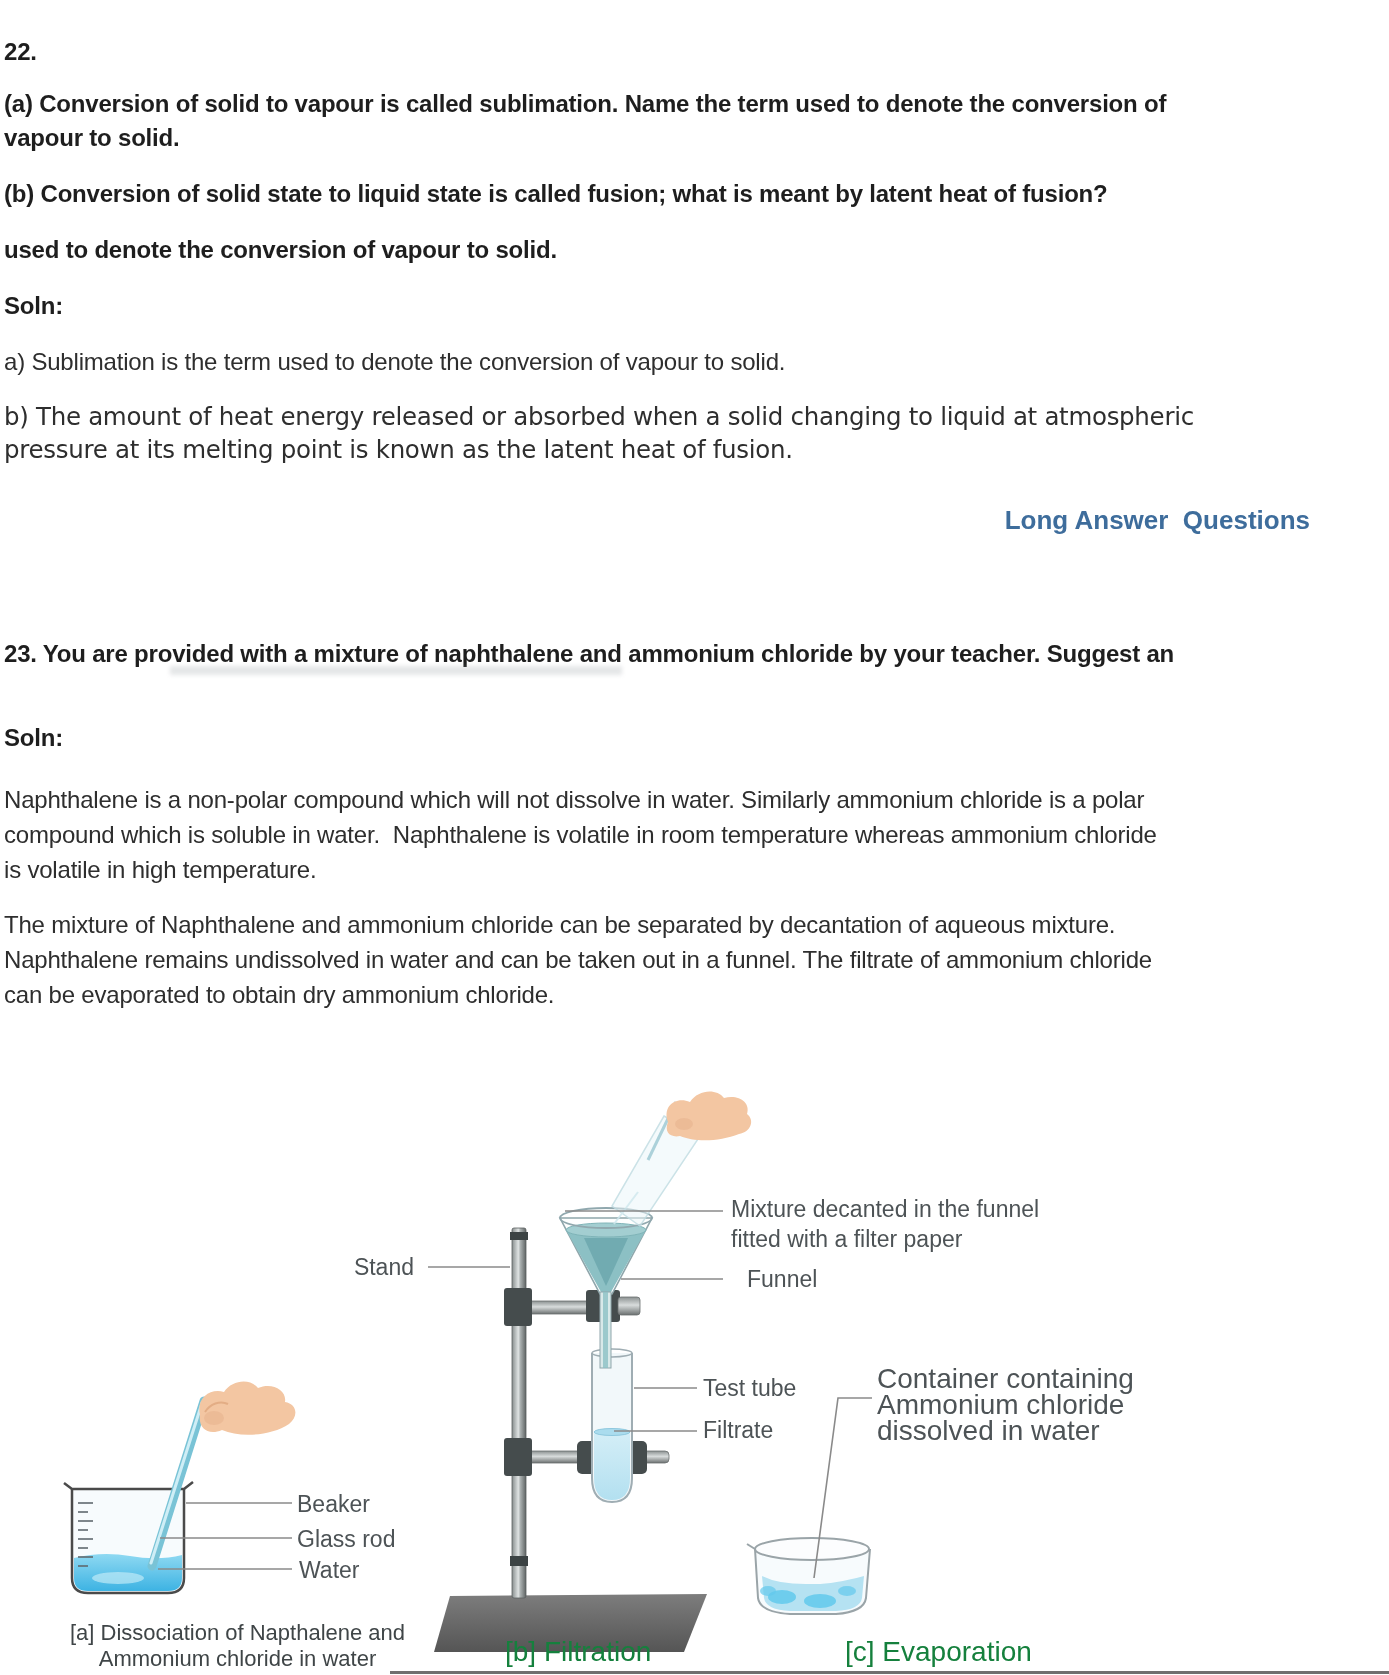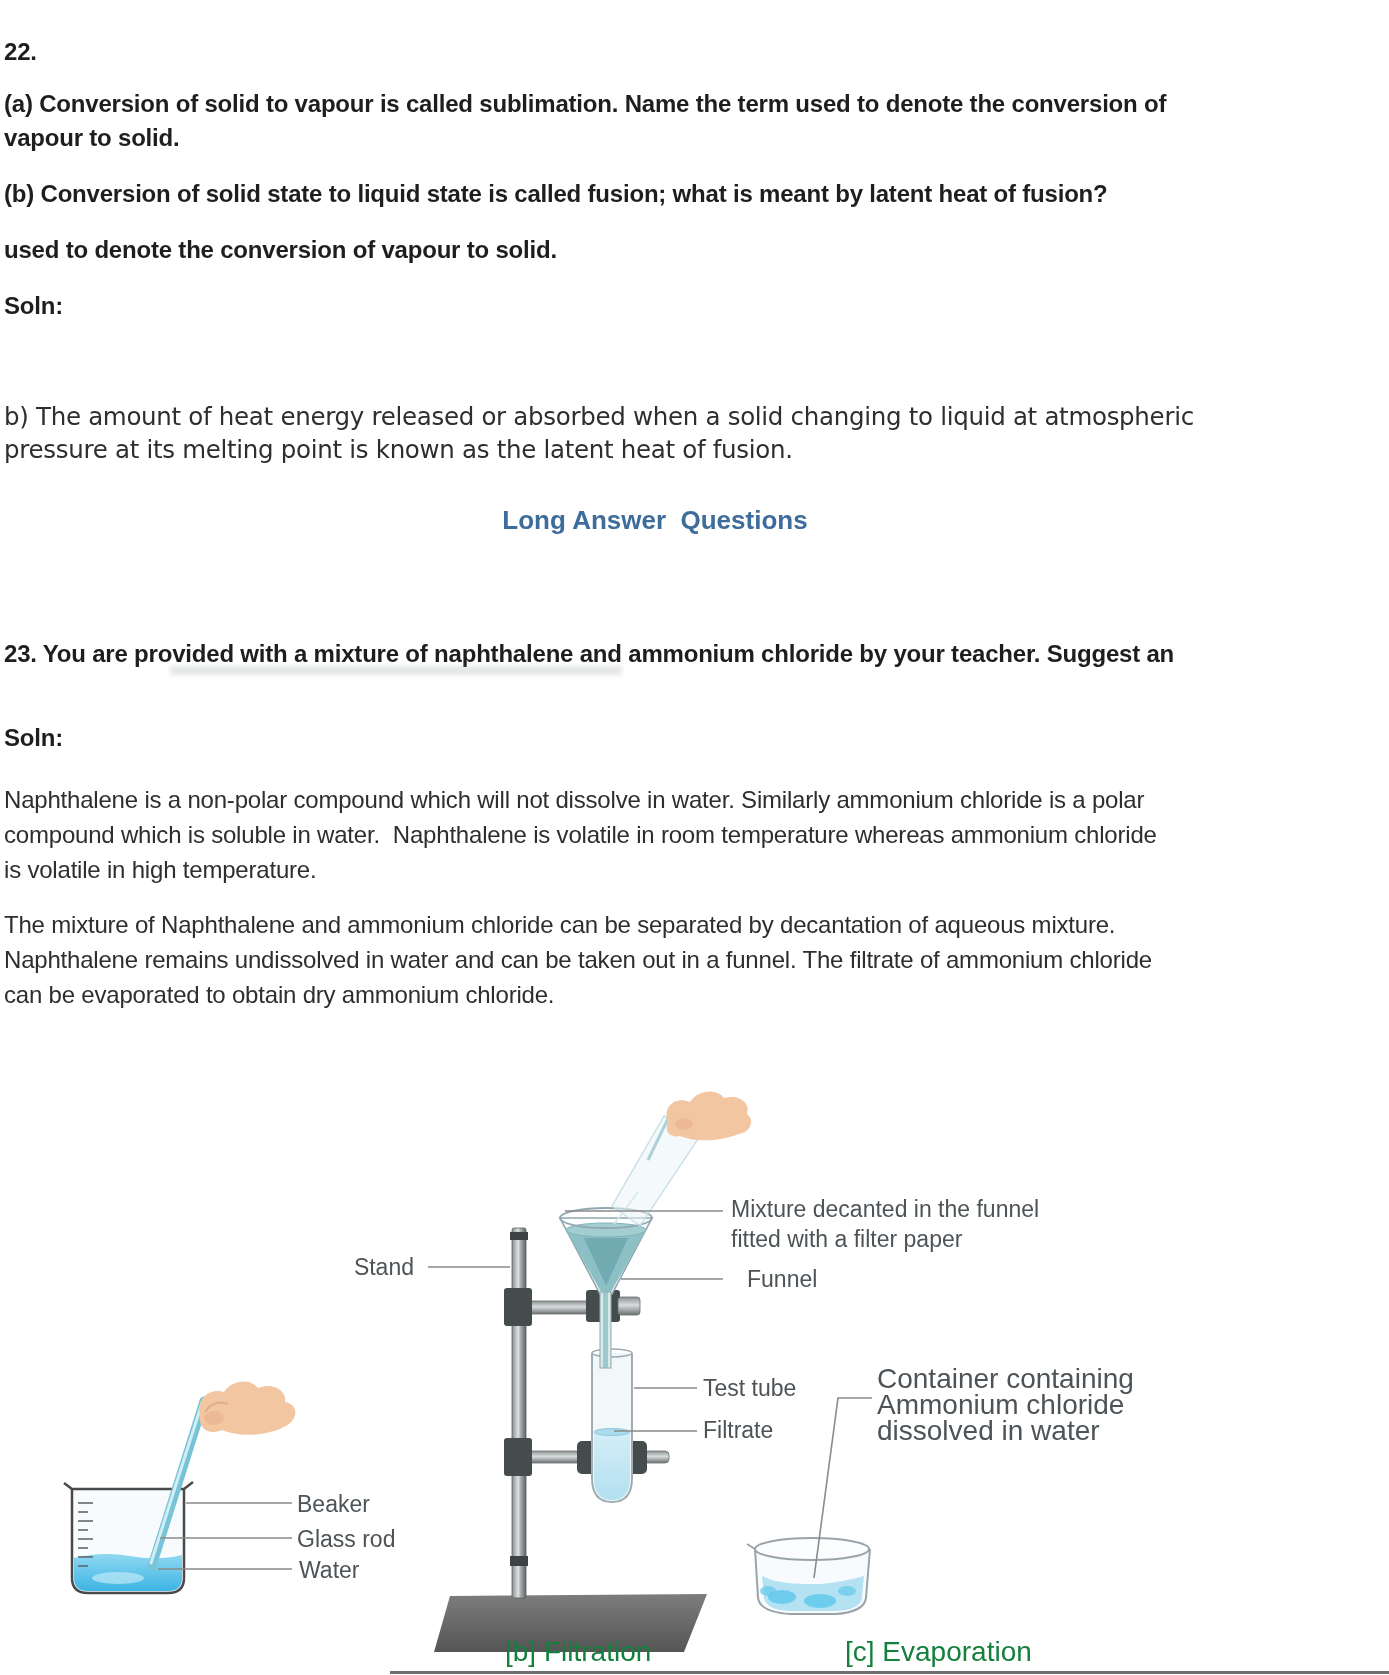--- a/index.html
+++ b/index.html
@@ -9,21 +9,21 @@
   }
   .line {
     position:absolute; left:4px; white-space:pre;
     font-family:"Liberation Sans", sans-serif;
     font-size:24px; color:#262626; letter-spacing:-0.2px;margin-top:38px;
   }
   .bold { font-weight:bold; color:#1e1e1e; }
   .ans  { color:#2e2e2e; }
   .dejavu { font-family:"DejaVu Sans", sans-serif; font-size:24.5px; letter-spacing:-0.3px; }
   .heading {
-    position:absolute; left:0; top:505px; width:1310px; text-align:center;
+    position:absolute; left:0; top:505px; width:1310px; text-align:right;
     font-weight:bold; font-size:26px; color:#3e6d9c; white-space:pre;
     font-family:"Liberation Sans", sans-serif;
   }
   .dlabel {
     position:absolute; white-space:pre; font-size:23px; color:#4d5356;
     font-family:"Liberation Sans", sans-serif;
   }
   .dlabel-sm { font-size:28px; }
   .caption { color:#15803d; }
   .cap-a { position:absolute; left:55px; top:1620px; width:365px; text-align:center;
@@ -43,20 +43,21 @@
 <body>
 
 <div id="page">
 
   <div class="line bold" style="top:0px">22.</div>
   <div class="line bold" style="top:52px">(a) Conversion of solid to vapour is called sublimation. Name the term used to denote the conversion of</div>
   <div class="line bold" style="top:86px">vapour to solid.</div>
   <div class="line bold" style="top:142px">(b) Conversion of solid state to liquid state is called fusion; what is meant by latent heat of fusion?</div>
   <div class="line bold" style="top:198px">used to denote the conversion of vapour to solid.</div>
   <div class="line bold" style="top:254px">Soln:</div>
+  <div class="line ans" style="top:310px">a) Sublimation is the term used to denote the conversion of vapour to solid.</div>
   <div class="line ans dejavu" style="top:364px">b) The amount of heat energy released or absorbed when a solid changing to liquid at atmospheric</div>
   <div class="line ans dejavu" style="top:397px">pressure at its melting point is known as the latent heat of fusion.</div>
 
   <div class="heading">Long Answer  Questions</div>
 
   <div class="line bold" style="top:602px">23. You are provided with a mixture of naphthalene and ammonium chloride by your teacher. Suggest an</div>
   <div class="smudge"></div>
   <div class="line bold" style="top:686px">Soln:</div>
   <div class="line ans" style="top:748px">Naphthalene is a non-polar compound which will not dissolve in water. Similarly ammonium chloride is a polar</div>
   <div class="line ans" style="top:783px">compound which is soluble in water.  Naphthalene is volatile in room temperature whereas ammonium chloride</div>
@@ -208,17 +209,18 @@
   <div class="dlabel" style="left:731px; top:1266px;margin-left:16px;">Funnel</div>
   <div class="dlabel" style="left:703px; top:1375px;">Test tube</div>
   <div class="dlabel" style="left:703px; top:1417px;">Filtrate</div>
   <div class="dlabel dlabel-sm" style="left:877px; top:1363px;">Container containing</div>
   <div class="dlabel dlabel-sm" style="left:877px; top:1389px;">Ammonium chloride</div>
   <div class="dlabel dlabel-sm" style="left:877px; top:1415px;">dissolved in water</div>
   <div class="dlabel" style="left:297px; top:1491px;">Beaker</div>
   <div class="dlabel" style="left:297px; top:1526px;">Glass rod</div>
   <div class="dlabel" style="left:299px; top:1557px;">Water</div>
 
+  <div class="cap-a"><span>[a] Dissociation of Napthalene and</span><br><span>Ammonium chloride in water</span></div>
   <div class="dlabel dlabel-sm caption" style="left:505px; top:1636px;">[b] Filtration</div>
   <div class="dlabel dlabel-sm caption" style="left:845px; top:1636px;">[c] Evaporation</div>
 
   <div class="bottom-artifact"></div>
 </div>
 
 </body></html>

